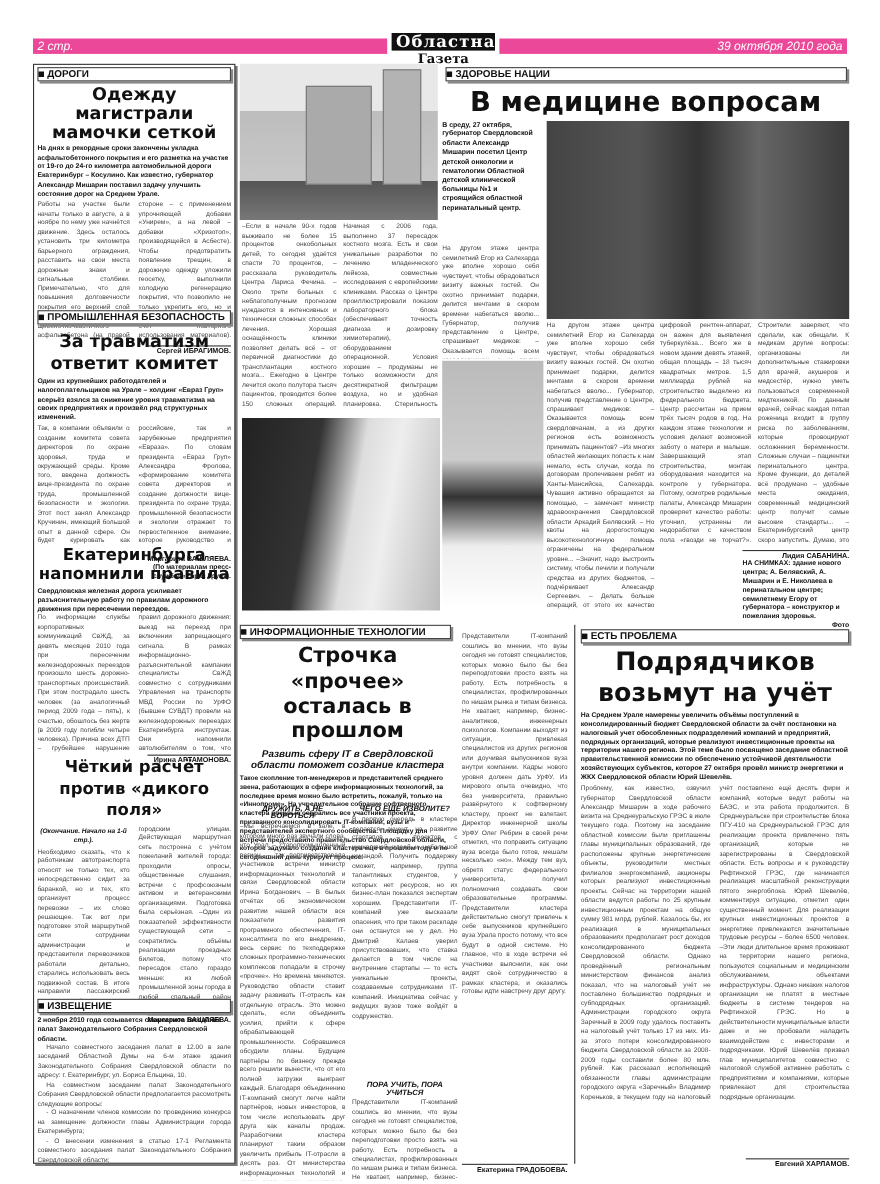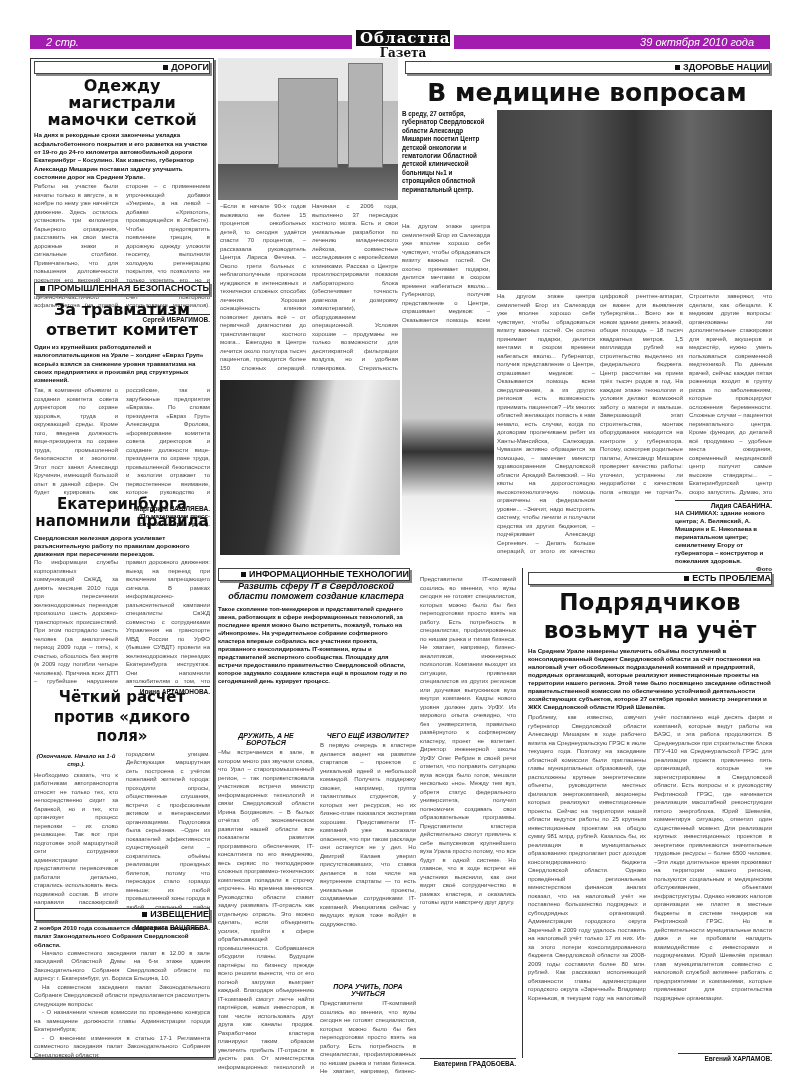--- a/index.html
+++ b/index.html
@@ -1,21 +1,21 @@
 <!DOCTYPE html>
 <html><head>
 <meta charset="utf-8">
 <style>
 *{box-sizing:border-box;margin:0;padding:0}
 body{width:800px;height:1076px;background:#fff;position:relative;font-family:"Liberation Sans",sans-serif;color:#222;overflow:hidden}
 .abs{position:absolute}
-.bar{background:#a21caf;color:#fff;font-style:italic;font-size:11px;padding:2px 16px;height:14px;line-height:11px}
+.bar{background:#ec4899;color:#fff;font-style:italic;font-size:11px;padding:2px 4px;height:14px;line-height:11px}
 .logo{background:#111;color:#fff;font-family:"DejaVu Serif",serif;font-weight:bold;font-size:15px;text-align:center;letter-spacing:1px;padding:0 4px;line-height:16px}
 .logo2{font-family:"DejaVu Serif",serif;font-weight:bold;font-size:12px;text-align:center;color:#111}
-.rubric{border:1px solid #444;box-shadow:2px 2px 0 #888;background:#fff;text-align:right;font-weight:bold;font-size:9px;height:13px;line-height:11px;color:#111}
+.rubric{border:1px solid #444;box-shadow:2px 2px 0 #888;background:#fff;text-align:left;font-weight:bold;font-size:9px;height:13px;line-height:11px;color:#111}
 .rubric .sq{display:inline-block;width:5px;height:5px;background:#111;margin-right:3px;vertical-align:middle}
 .head{font-family:"DejaVu Sans",sans-serif;font-weight:900;text-align:center;color:#111;line-height:1.05}
 .lead{font-weight:bold;font-size:6.2px;line-height:8.3px;color:#111}
 .txt{font-size:6px;line-height:8.5px;color:#444;text-align:justify;overflow:hidden}
 .cols2{column-count:2;column-gap:8px}
 .sign{font-size:6.5px;font-weight:bold;text-align:right;color:#111;border-top:1px solid #333;padding-top:1px}
 .frame{border:1px solid #333;box-shadow:2px 2px 0 #777}
 .photo{background:#777;overflow:hidden}
 .sub{font-style:italic;font-weight:bold;text-align:center;font-size:9px;color:#111}
 .caption{font-size:6.2px;line-height:8px;color:#111;text-align:right}
@@ -96,20 +96,21 @@
 <div class="abs txt" style="left:600px;top:292px;width:172px;height:208px;column-count:2;column-gap:6px">цифровой рентген-аппарат, он важен для выявления туберкулёза... Всего же в новом здании девять этажей, общая площадь – 18 тысяч квадратных метров. 1,5 миллиарда рублей на строительство выделено из федерального бюджета. Центр рассчитан на прием трёх тысяч родов в год. На каждом этаже технологии и условия делают возможной заботу о матери и малыше. Завершающий этап строительства, монтаж оборудования находится на контроле у губернатора. Потому, осмотрев родильные палаты, Александр Мишарин проверяет качество работы: уточнил, устранены ли недоработки с качеством пола «гвозди не торчат?». Строители заверяют, что сделали, как обещали. К медикам другие вопросы: организованы ли дополнительные стажировки для врачей, акушеров и медсестёр, нужно уметь пользоваться современной медтехникой. По данным врачей, сейчас каждая пятая роженица входит в группу риска по заболеваниям, которые провоцируют осложнения беременности. Сложные случаи – пациентки перинатального центра. Кроме функции, до деталей всё продумано – удобные места ожидания, современный медицинский центр получит самые высокие стандарты... –Екатеринбургский центр скоро запустить. Думаю, это произойдёт до Нового года. Оборудование служит годами, а заменять его будем, исходя из эволюции и появления новых конструкторских разработок. Не сомневаюсь, скоро жители Свердловской области получат это прекрасное лечебное учреждение. И, надеюсь, рожать будут больше...</div>
 <div class="abs" style="left:675px;top:500px;width:97px">
   <div class="sign">Лидия САБАНИНА.</div>
   <div class="caption" style="font-weight:bold;text-align:left">НА СНИМКАХ: здание нового центра; А. Белявский, А. Мишарин и Е. Николаева в перинатальном центре; семилетнему Егору от губернатора – конструктор и пожелания здоровья.</div>
   <div class="caption" style="font-weight:bold">Фото</div>
   <div class="caption" style="font-weight:bold">Станислава САВИНА.</div>
 </div>
 
 <div class="abs" style="left:218px;top:568px;width:300px">
   <div class="rubric" style="width:192px"><span class="sq"></span><span>ИНФОРМАЦИОННЫЕ ТЕХНОЛОГИИ</span></div>
+  <div class="head" style="font-size:19px;width:196px;margin:4px 0;line-height:1.2">Строчка «прочее» осталась в прошлом</div>
   <div class="sub" style="width:196px">Развить сферу IT в Свердловской области поможет создание кластера</div>
   <div class="lead" style="width:196px;margin-top:4px;font-size:6px;line-height:8px">Такое скопление топ-менеджеров и представителей среднего звена, работающих в сфере информационных технологий, за последнее время можно было встретить, пожалуй, только на «Иннопроме». На учредительное собрание софтверного кластера впервые собрались все участники проекта, призванного консолидировать IT-компании, вузы и представителей экспертного сообщества. Площадку для встречи предоставило правительство Свердловской области, которое задумало создание кластера ещё в прошлом году и по сегодняшний день курирует процесс.</div>
 </div>
 <div class="abs txt" style="left:420px;top:575px;width:96px;height:480px">Представители IT-компаний сошлись во мнении, что вузы сегодня не готовят специалистов, которых можно было бы без переподготовки просто взять на работу. Есть потребность в специалистах, профилированных по нишам рынка и типам бизнеса. Не хватает, например, бизнес-аналитиков, инженерных психологов. Компании выходят из ситуации, привлекая специалистов из других регионов или доучивая выпускников вуза внутри компании. Кадры нового уровня должен дать УрФУ. Из мирового опыта очевидно, что без университета, правильно развёрнутого к софтверному кластеру, проект не взлетает. Директор инженерной школы УрФУ Олег Ребрин в своей речи отметил, что поправить ситуацию вуза всегда было готов, мешали несколько «но». Между тем вуз, обретя статус федерального университета, получил полномочия создавать свои образовательные программы. Представители кластера действительно смогут привлечь к себе выпускников крупнейшего вуза Урала просто потому, что все будут в одной системе. Но главное, что в ходе встречи её участники выяснили, как они видят своё сотрудничество в рамках кластера, и оказались готовы идти навстречу друг другу.</div>
 <div class="abs" style="left:218px;top:730px;width:96px">
   <div class="subhead">ДРУЖИТЬ, А НЕ БОРОТЬСЯ</div>
   <div class="txt" style="height:325px">–Мы встречаемся в зале, в котором много раз звучали слова, что Урал – старопромышленный регион, – так поприветствовала участников встречи министр информационных технологий и связи Свердловской области Ирина Богданович. – В былых отчётах об экономическом развитии нашей области все показатели развития программного обеспечения, IT-консалтинга по его внедрению, весь сервис по техподдержке сложных программно-технических комплексов попадали в строчку «прочее». Но времена меняются. Руководство области ставит задачу развивать IT-отрасль как отдельную отрасль. Это можно сделать, если объединить усилия, прийти к сфере обрабатывающей промышленности. Собравшиеся обсудили планы. Будущие партнёры по бизнесу прежде всего решили вынести, что от его полной загрузки выиграет каждый. Благодаря объединению IT-компаний смогут легче найти партнёров, новых инвесторов, в том числе использовать друг друга как каналы продаж. Разработчики кластера планируют таким образом увеличить прибыль IT-отрасли в десять раз. От министерства информационных технологий и связи взял слово заместитель министра Андрей Зайцев. Он говорил о том, что IT-компаниям нужно перестать бороться друг с другом, начать завоёвывать рынок вместе, причём – мировой.</div>
 </div>
 <div class="abs" style="left:320px;top:730px;width:96px">
   <div class="subhead">ЧЕГО ЕЩЁ ИЗВОЛИТЕ?</div>

